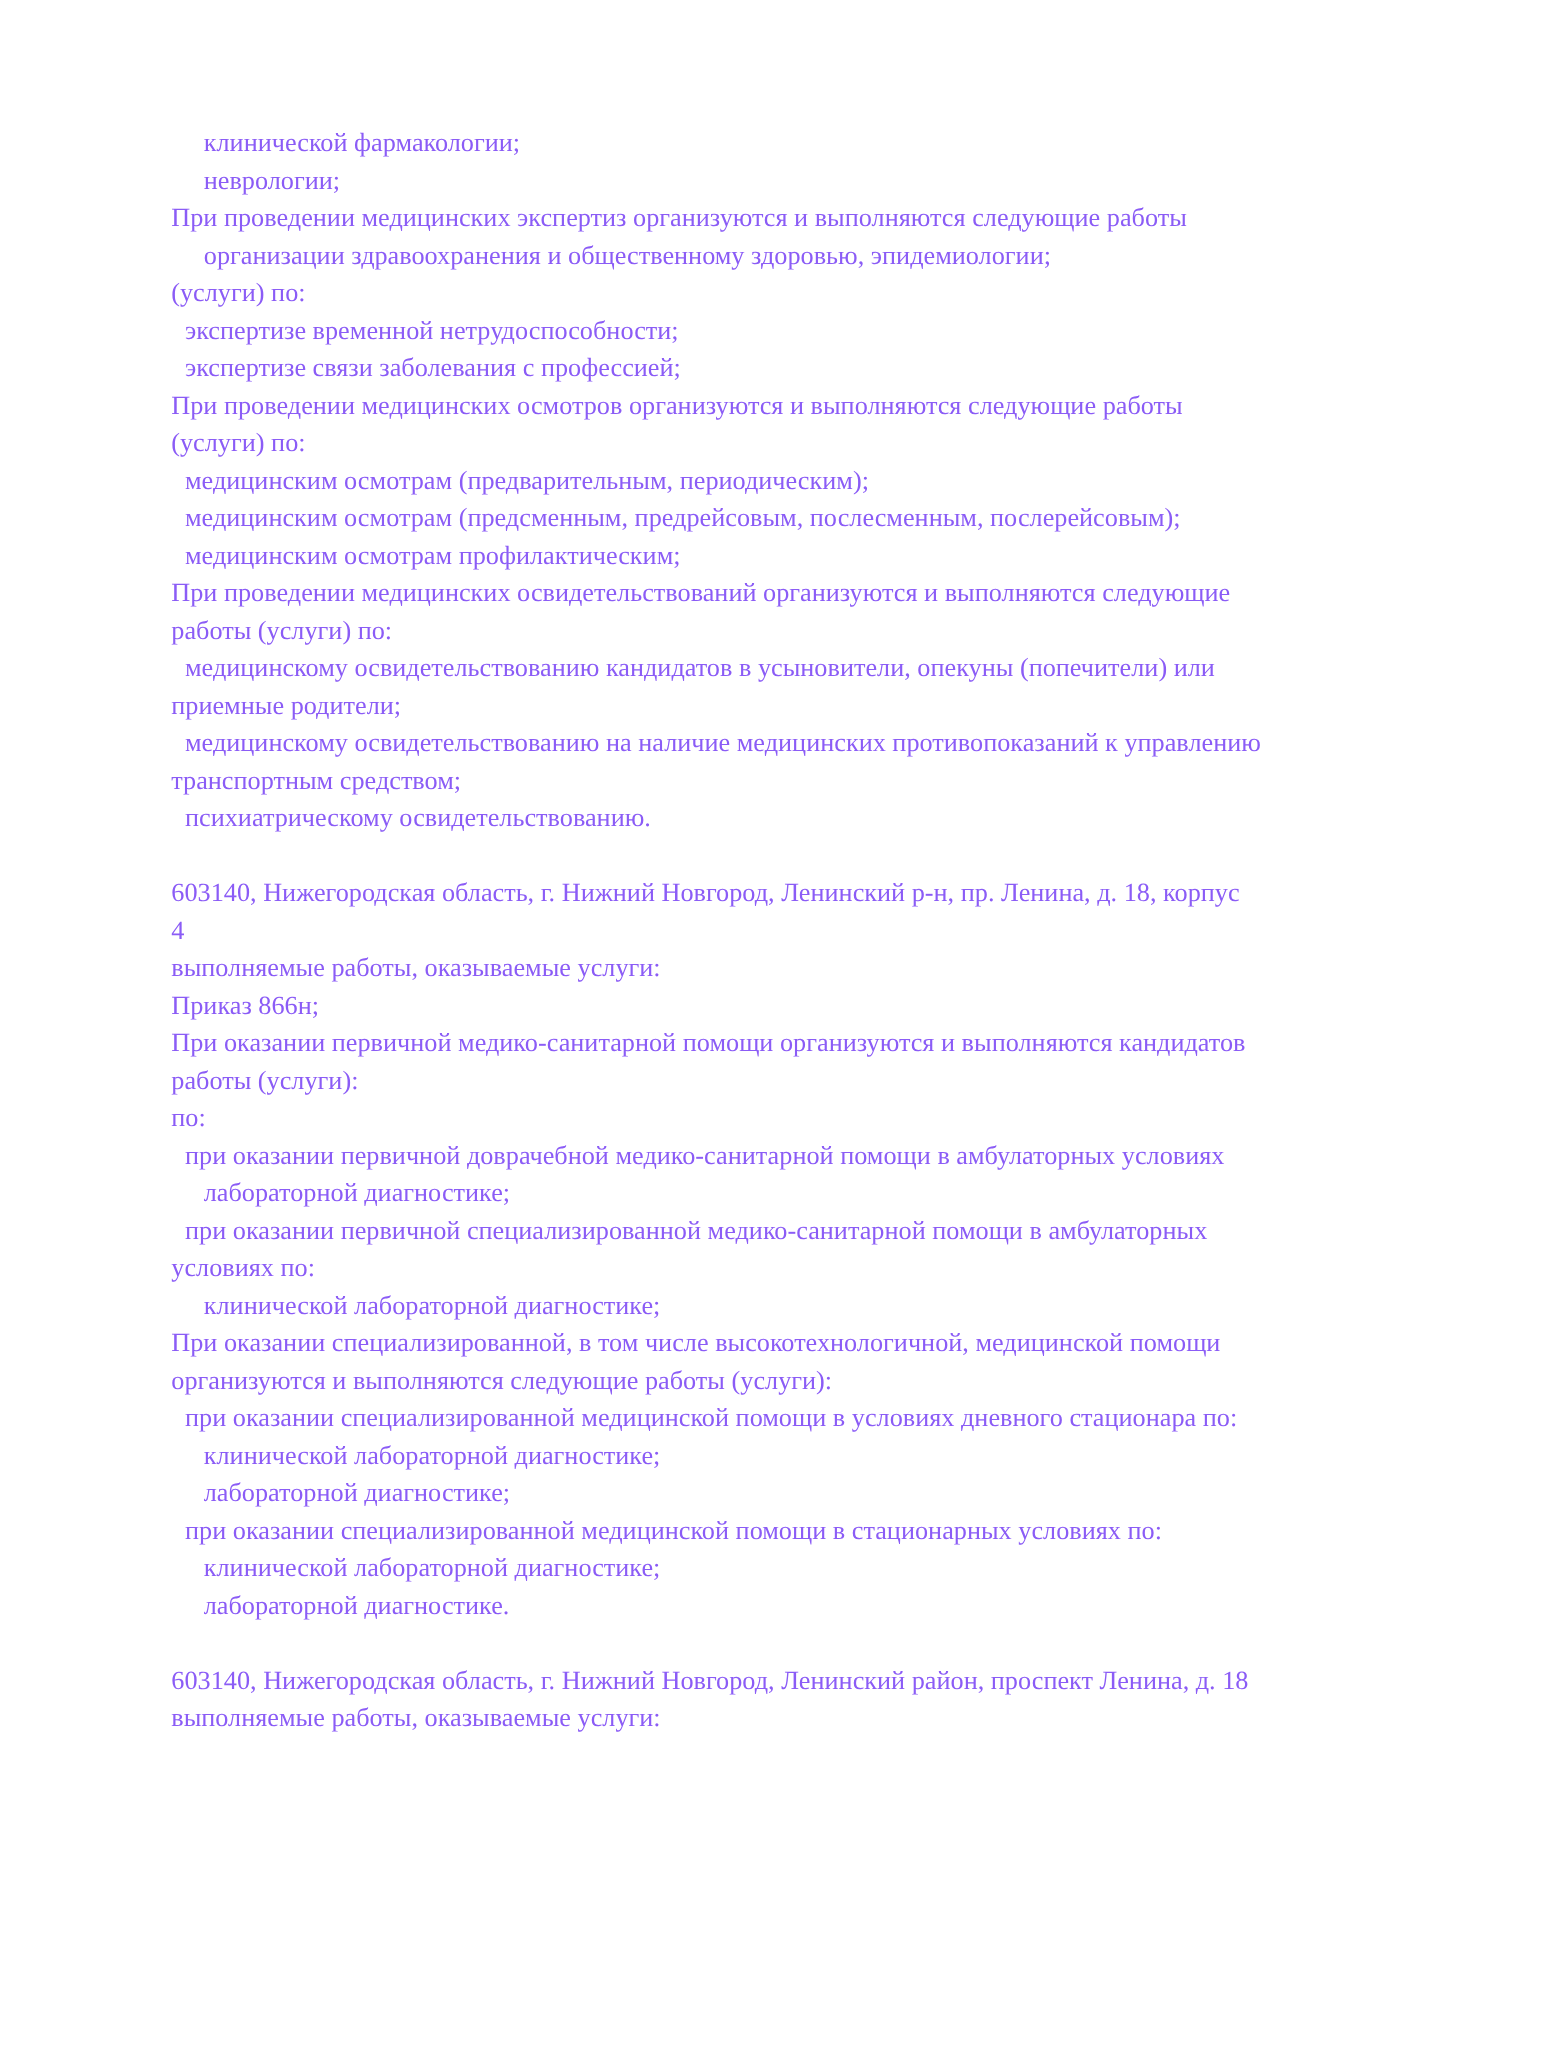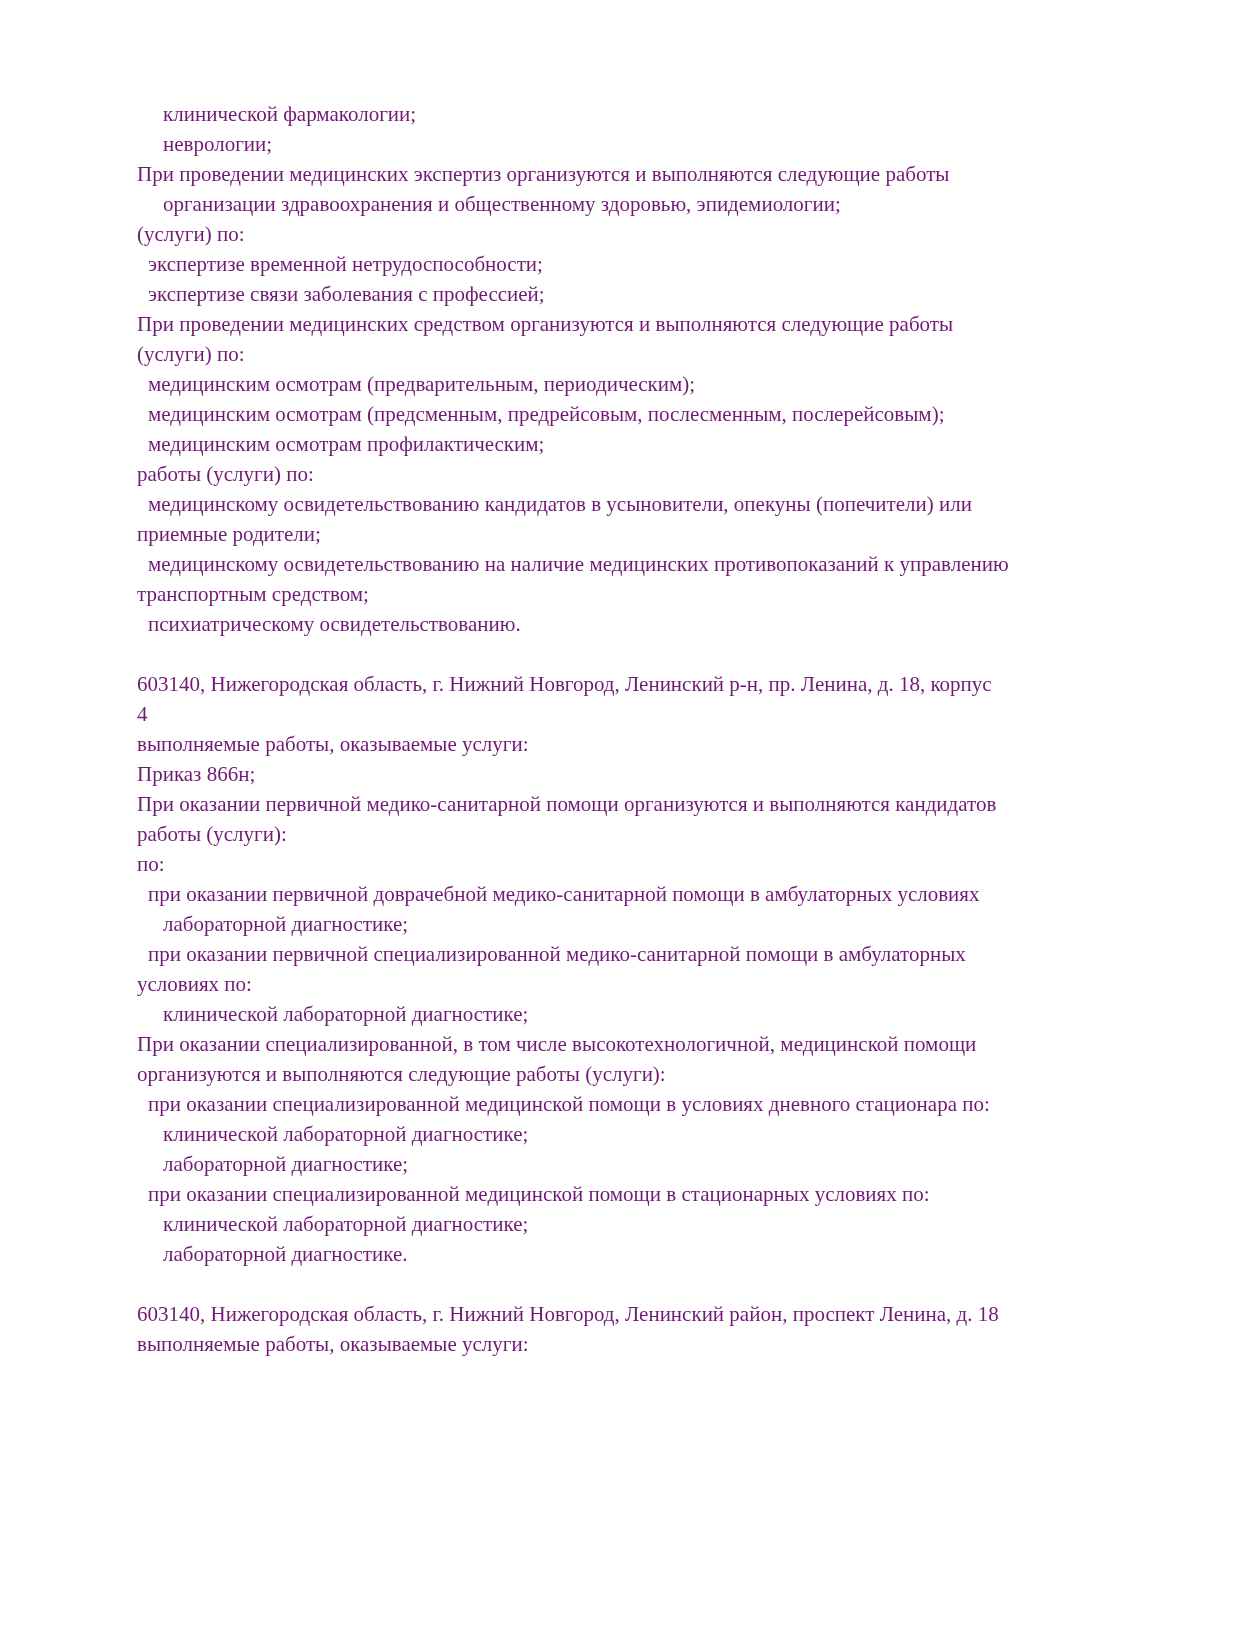--- a/index.html
+++ b/index.html
@@ -3,21 +3,21 @@
 <meta charset="utf-8">
 <style>
   html, body { margin: 0; padding: 0; }
   .page {
     position: relative;
     width: 1012px;
     height: 1650px;
     background: #ffffff;
     overflow: hidden;
     font-family: "Liberation Serif", "DejaVu Serif", serif;
-    color: #701a75;
+    color: #8b5cf6;
   }
   .content {
     position: absolute;
     left: 137px;
     top: 99px;
     width: 1090px;
     font-size: 21px;
     line-height: 30px;
     letter-spacing: 0;
   }
@@ -34,25 +34,26 @@
 
 <div class="page">
   <div class="content">
       <div class="line ind2">клинической фармакологии;</div>
       <div class="line ind2">неврологии;</div>
       <div class="line">При проведении медицинских экспертиз организуются и выполняются следующие работы</div>
       <div class="line ind2">организации здравоохранения и общественному здоровью, эпидемиологии;</div>
       <div class="line">(услуги) по:</div>
       <div class="line ind1">экспертизе временной нетрудоспособности;</div>
       <div class="line ind1">экспертизе связи заболевания с профессией;</div>
-      <div class="line">При проведении медицинских средством организуются и выполняются следующие работы</div>
+      <div class="line">При проведении медицинских осмотров организуются и выполняются следующие работы</div>
       <div class="line">(услуги) по:</div>
       <div class="line ind1">медицинским осмотрам (предварительным, периодическим);</div>
       <div class="line ind1">медицинским осмотрам (предсменным, предрейсовым, послесменным, послерейсовым);</div>
       <div class="line ind1">медицинским осмотрам профилактическим;</div>
+      <div class="line">При проведении медицинских освидетельствований организуются и выполняются следующие</div>
       <div class="line">работы (услуги) по:</div>
       <div class="line ind1">медицинскому освидетельствованию кандидатов в усыновители, опекуны (попечители) или</div>
       <div class="line">приемные родители;</div>
       <div class="line ind1">медицинскому освидетельствованию на наличие медицинских противопоказаний к управлению</div>
       <div class="line">транспортным средством;</div>
       <div class="line ind1">психиатрическому освидетельствованию.</div>
       <div class="line blank"></div>
       <div class="line">603140, Нижегородская область, г. Нижний Новгород, Ленинский р-н, пр. Ленина, д. 18, корпус</div>
       <div class="line">4</div>
       <div class="line">выполняемые работы, оказываемые услуги:</div>

